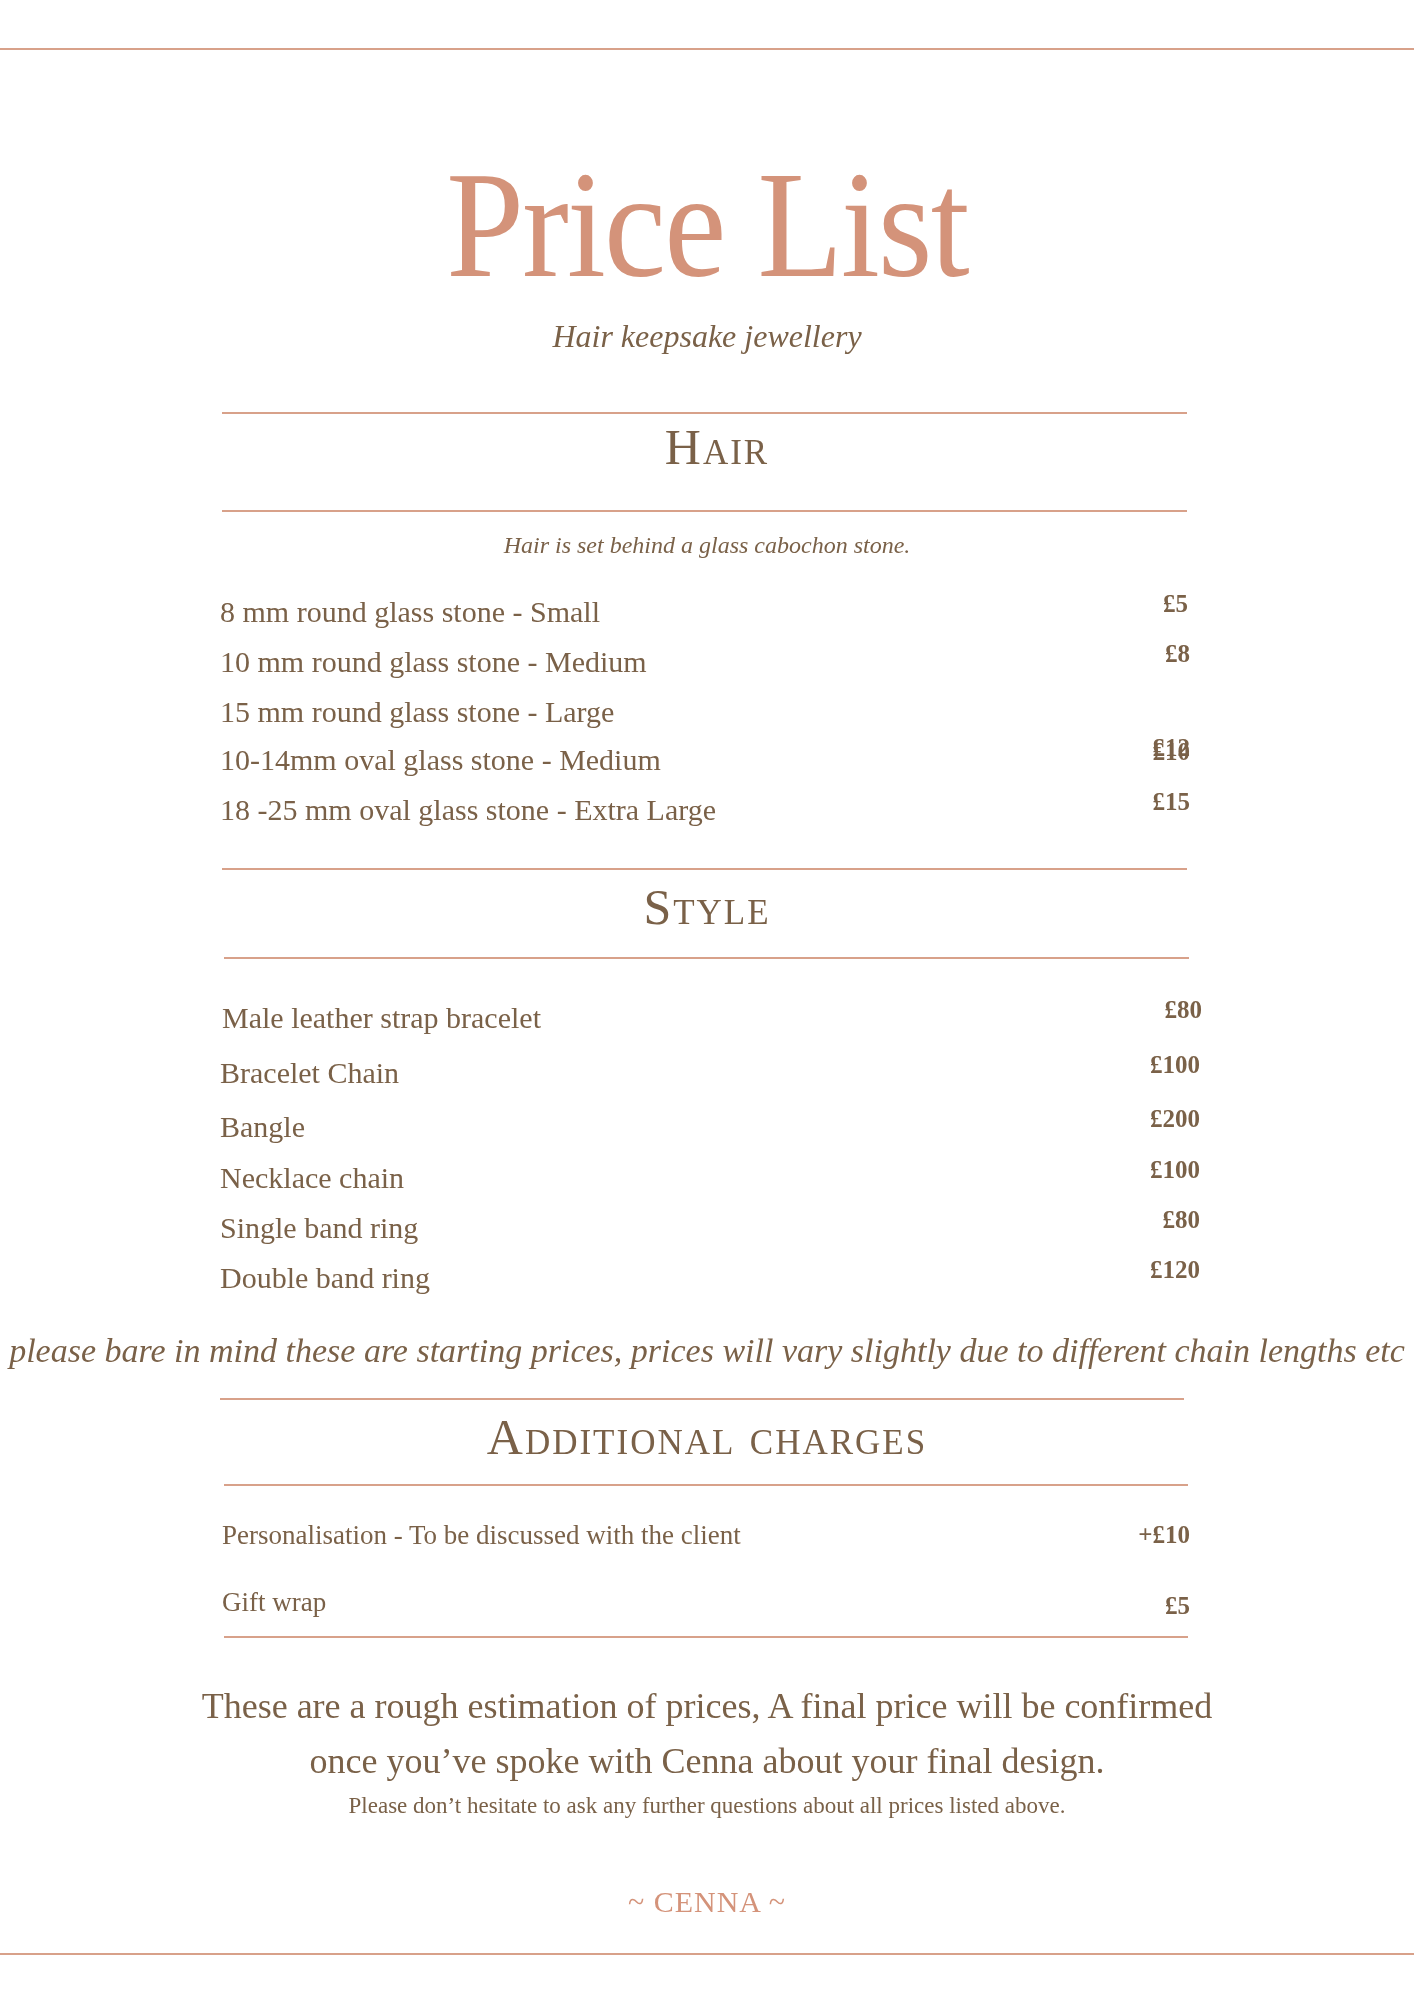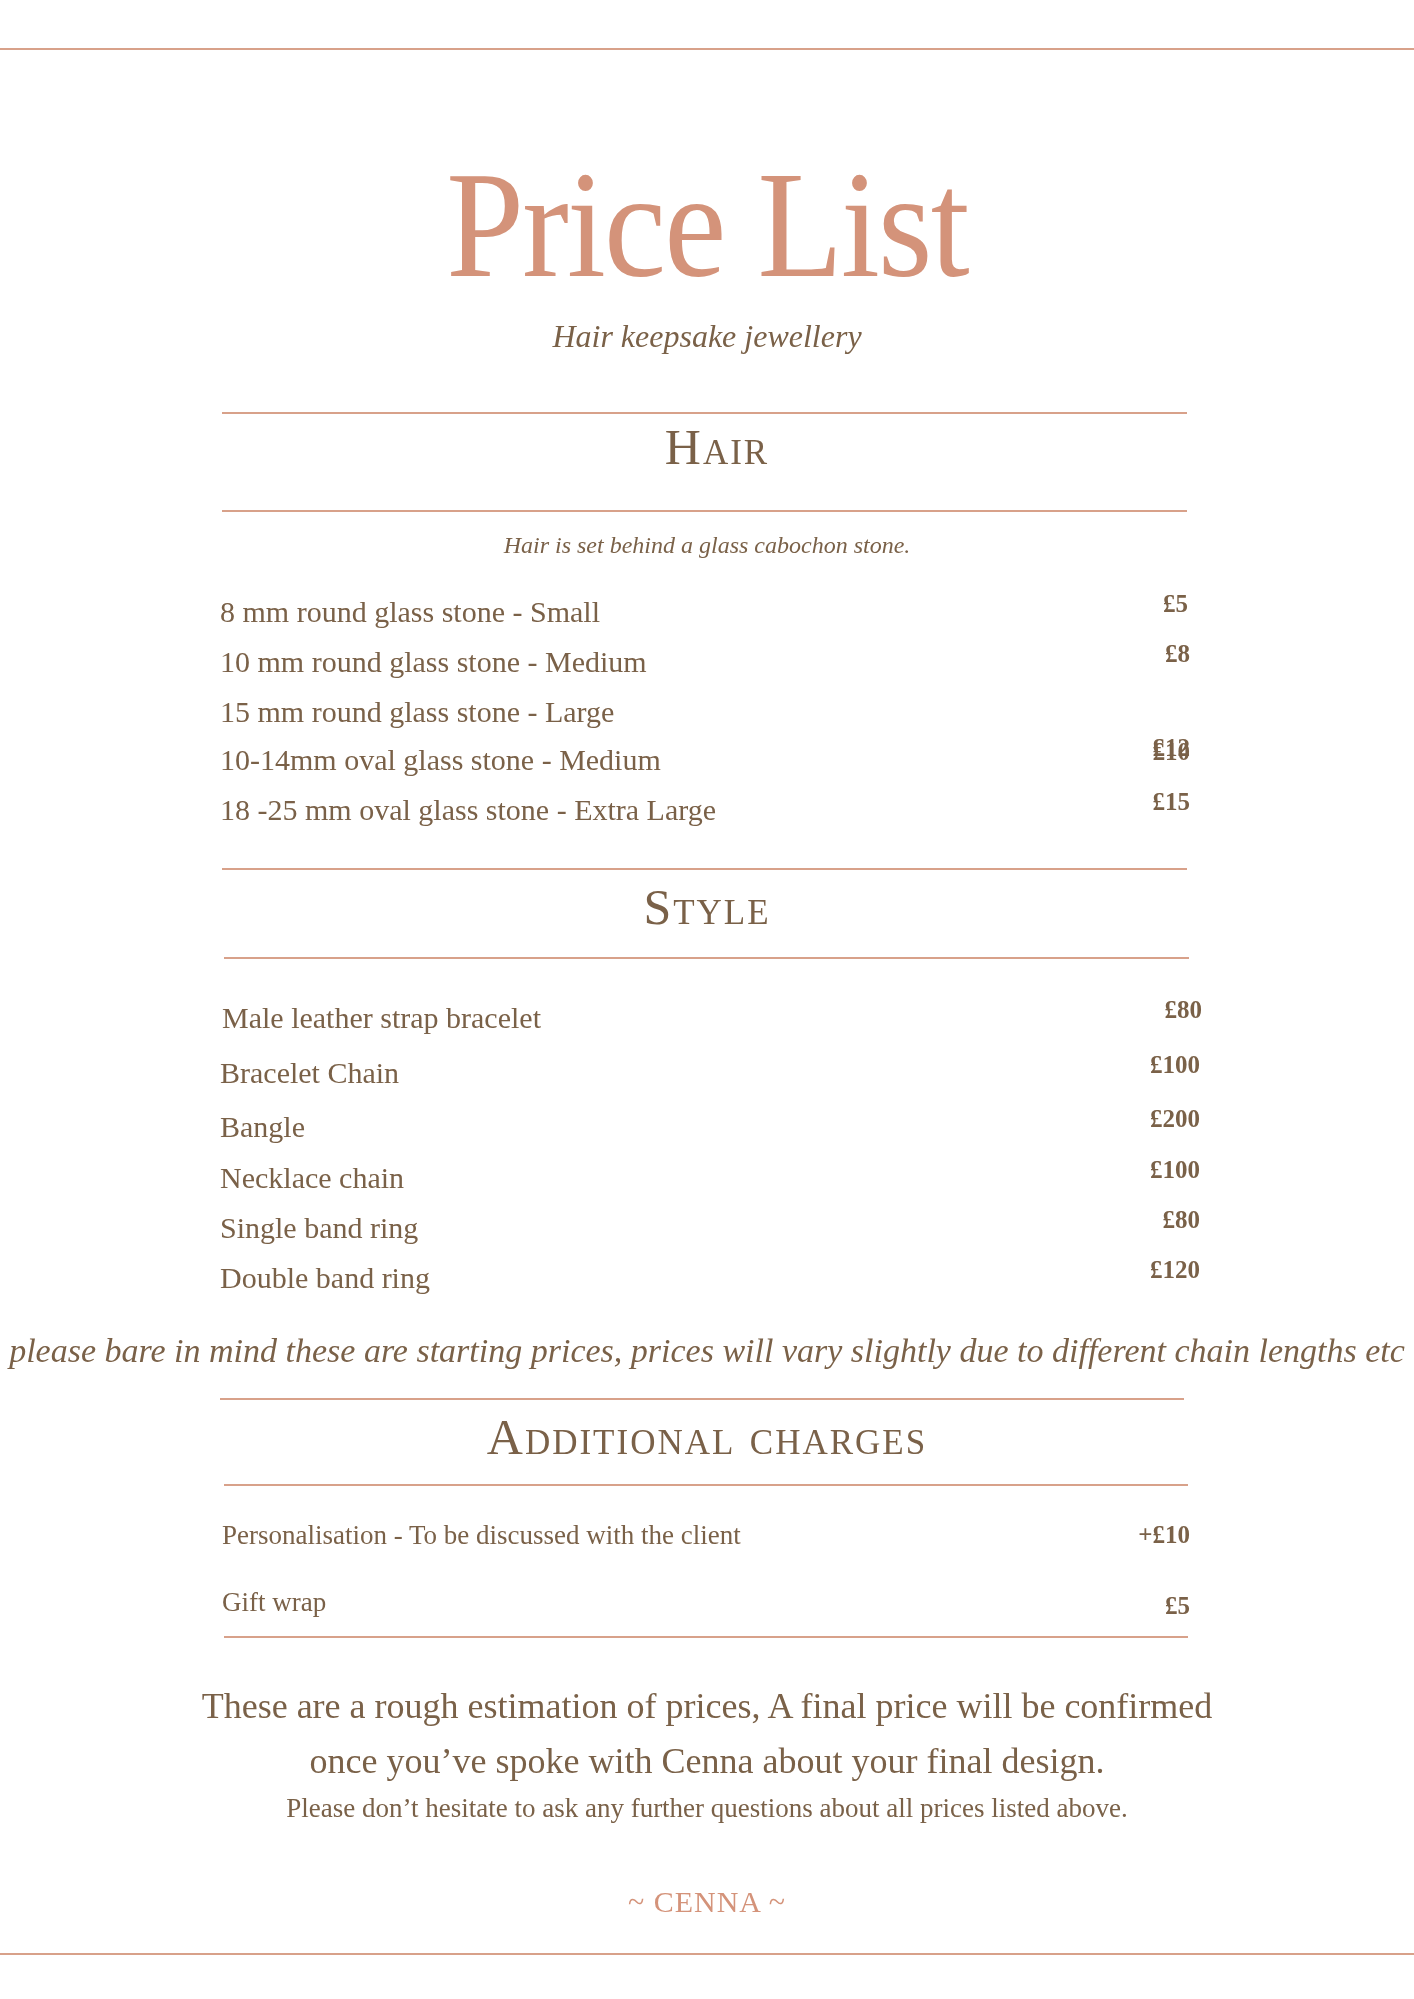--- a/index.html
+++ b/index.html
@@ -19,21 +19,21 @@
                font-variant:small-caps; letter-spacing:2px; color:#7a6148; }
     .note { left:0; width:1414px; text-align:center; font-style:italic;
             font-size:24px; color:#7a6148; }
     .row { position:absolute; left:220px; width:980px; height:44px; }
     .row .label { position:absolute; left:0; top:0; font-size:30px; line-height:40px;
                   color:#7a6148; white-space:nowrap; }
     .row .price { position:absolute; right:0; top:-8px; font-size:25px; line-height:40px;
                   font-weight:bold; color:#7a6148; white-space:nowrap; }
     .add-row .label { font-size:27px; }
     .footer-big { left:0; width:1414px; text-align:center; font-size:36px; color:#7a6148; }
-    .footer-small { left:0; width:1414px; text-align:center; font-size:27px; color:#7a6148; }
+    .footer-small { left:0; width:1414px; text-align:center; font-size:23px; color:#7a6148; }
     .brand { left:0; width:1414px; top:1885px; text-align:center; font-size:30px;
              color:#d4937a; letter-spacing:1px; }
   </style>
 </head>
 <body>
 
 <div class="rule full-rule" style="top:48px;"></div>
 
 <div class="abs title">Price List</div>
 <div class="abs subtitle">Hair keepsake jewellery</div>

